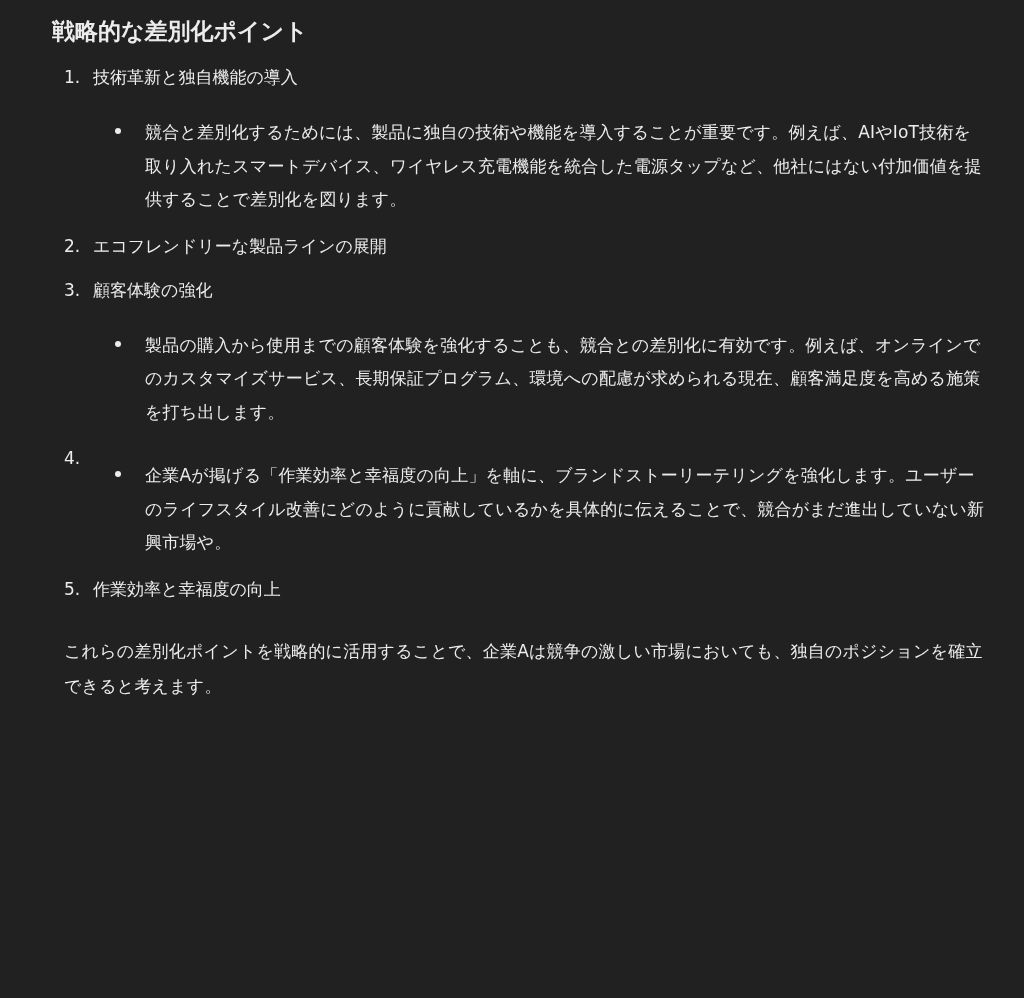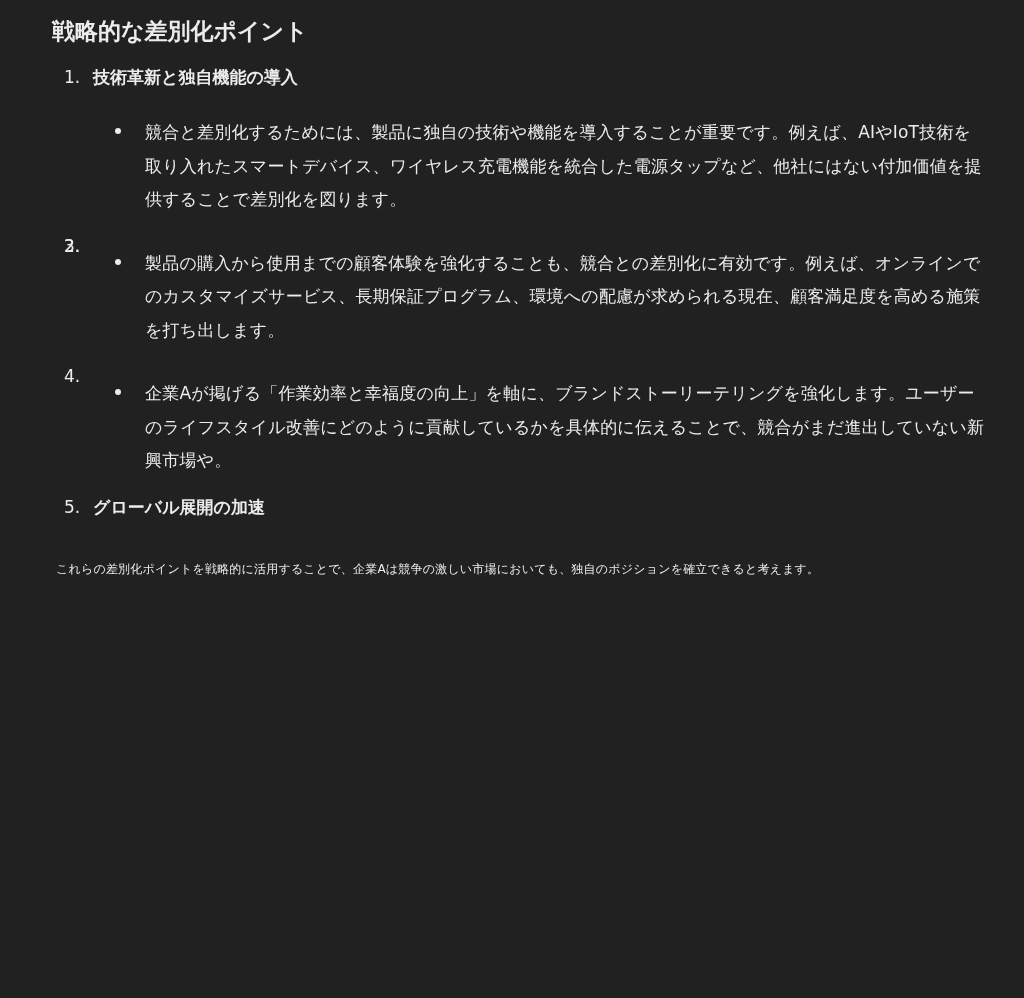--- a/index.html
+++ b/index.html
@@ -34,21 +34,21 @@
     position: relative;
     padding-left: 41px;
   }
   .point-number {
     position: absolute;
     left: 12px;
     font-size: 17px;
     line-height: 30px;
   }
   .point-heading {
-    font-weight: bold;
+    font-weight: normal;
     font-size: 17px;
     line-height: 30px;
     margin: 0;
   }
   .point-body {
     list-style: none;
     margin: 8px;
     padding: 16px 0 0 44px;
     position: relative;
   }
@@ -61,23 +61,23 @@
     border-radius: 50%;
     background: #ececec;
   }
   .body-text {
     font-size: 17px;
     line-height: 33.5px;
     margin: 0;
     letter-spacing: 0.2px;
   }
   .conclusion {
-    font-size: 12px;
+    font-size: 17px;
     line-height: 35px;
-    margin: 4px;
+    margin: 12px;
     letter-spacing: 0.2px;
   }
 </style>
 </head>
 <body>
 
 <div class="doc">
   <h2 class="doc-title">戦略的な差別化ポイント</h2>
 
   <ol class="points">
@@ -85,38 +85,40 @@
       <span class="point-number">1.</span>
       <p class="point-heading">技術革新と独自機能の導入</p>
       <ul class="point-body">
         <span class="bullet"></span>
         <li class="body-text">競合と差別化するためには、製品に独自の技術や機能を導入することが重要です。例えば、AIやIoT技術を取り入れたスマートデバイス、ワイヤレス充電機能を統合した電源タップなど、他社にはない付加価値を提供することで差別化を図ります。</li>
       </ul>
     </li>
 
     <li class="point" style="margin-top:14px;">
       <span class="point-number">2.</span>
+      <p class="point-heading">エコフレンドリーな製品ラインの展開</p>
     </li>
 
     <li class="point" style="margin-top:14px;">
       <span class="point-number">3.</span>
+      <p class="point-heading">顧客体験の強化</p>
       <ul class="point-body">
         <span class="bullet"></span>
         <li class="body-text">製品の購入から使用までの顧客体験を強化することも、競合との差別化に有効です。例えば、オンラインでのカスタマイズサービス、長期保証プログラム、環境への配慮が求められる現在、顧客満足度を高める施策を打ち出します。</li>
       </ul>
     </li>
 
     <li class="point" style="margin-top:14px;">
       <span class="point-number">4.</span>
       <ul class="point-body">
         <span class="bullet"></span>
         <li class="body-text">企業Aが掲げる「作業効率と幸福度の向上」を軸に、ブランドストーリーテリングを強化します。ユーザーのライフスタイル改善にどのように貢献しているかを具体的に伝えることで、競合がまだ進出していない新興市場や。</li>
       </ul>
     </li>
 
     <li class="point" style="margin-top:14px;">
       <span class="point-number">5.</span>
-      <p class="point-heading">グローバル展開の加速</p>
+      <p class="point-heading">作業効率と幸福度の向上</p>
     </li>
   </ol>
 
   <p class="conclusion" style="margin-top:30px;">これらの差別化ポイントを戦略的に活用することで、企業Aは競争の激しい市場においても、独自のポジションを確立できると考えます。</p>
 </div>
 
 </body></html>

